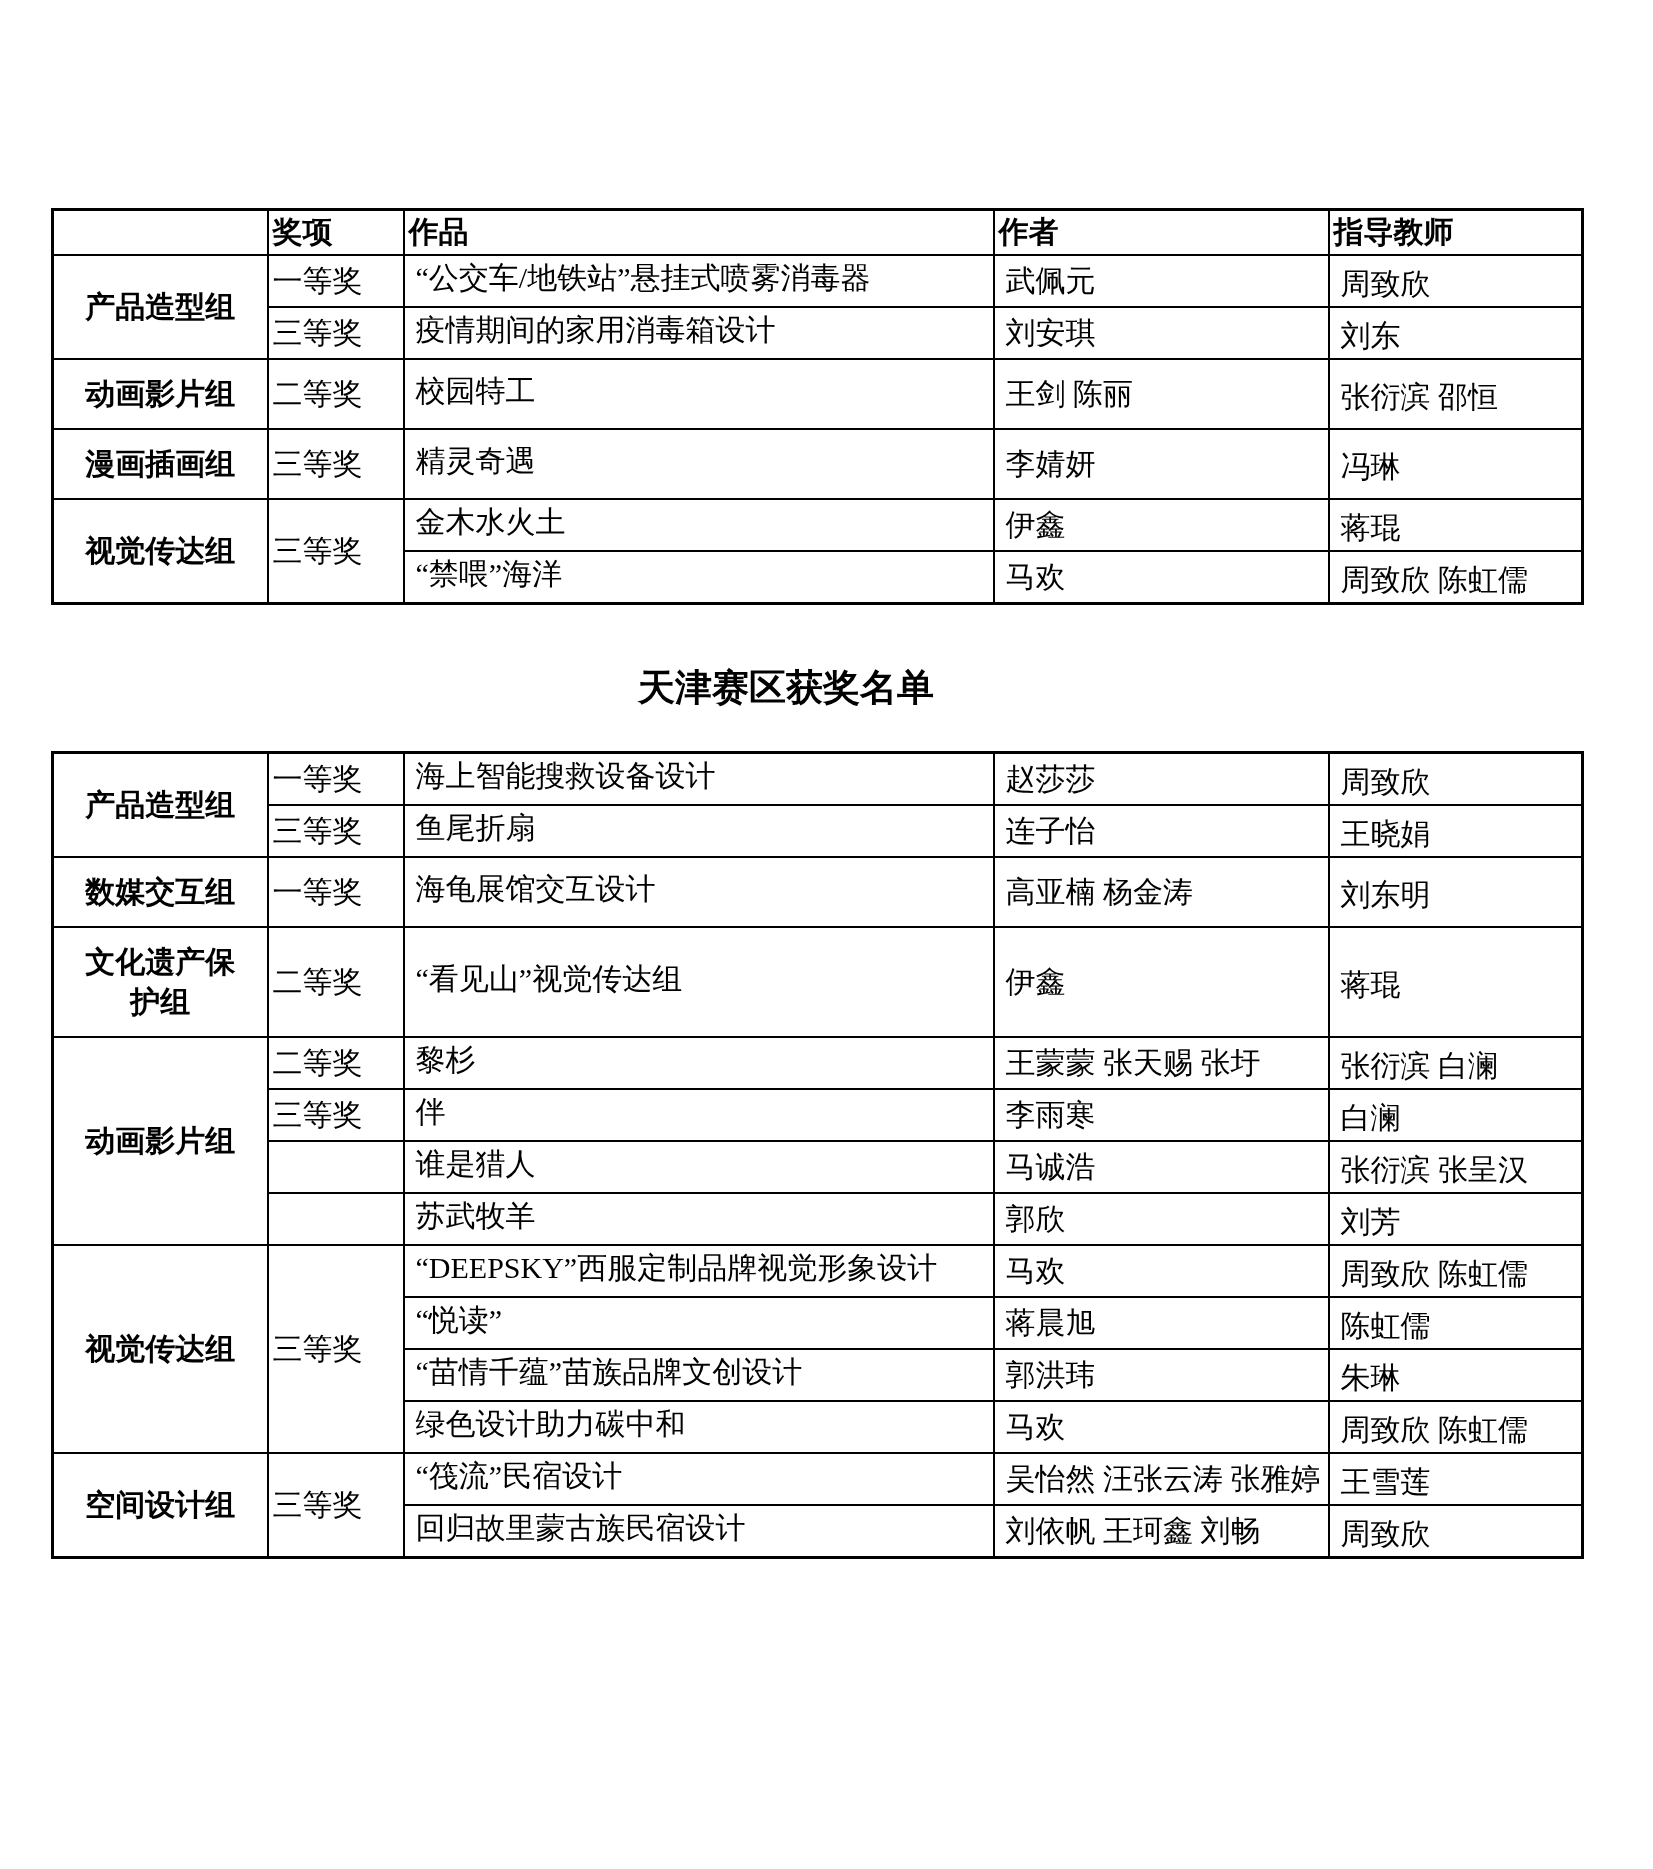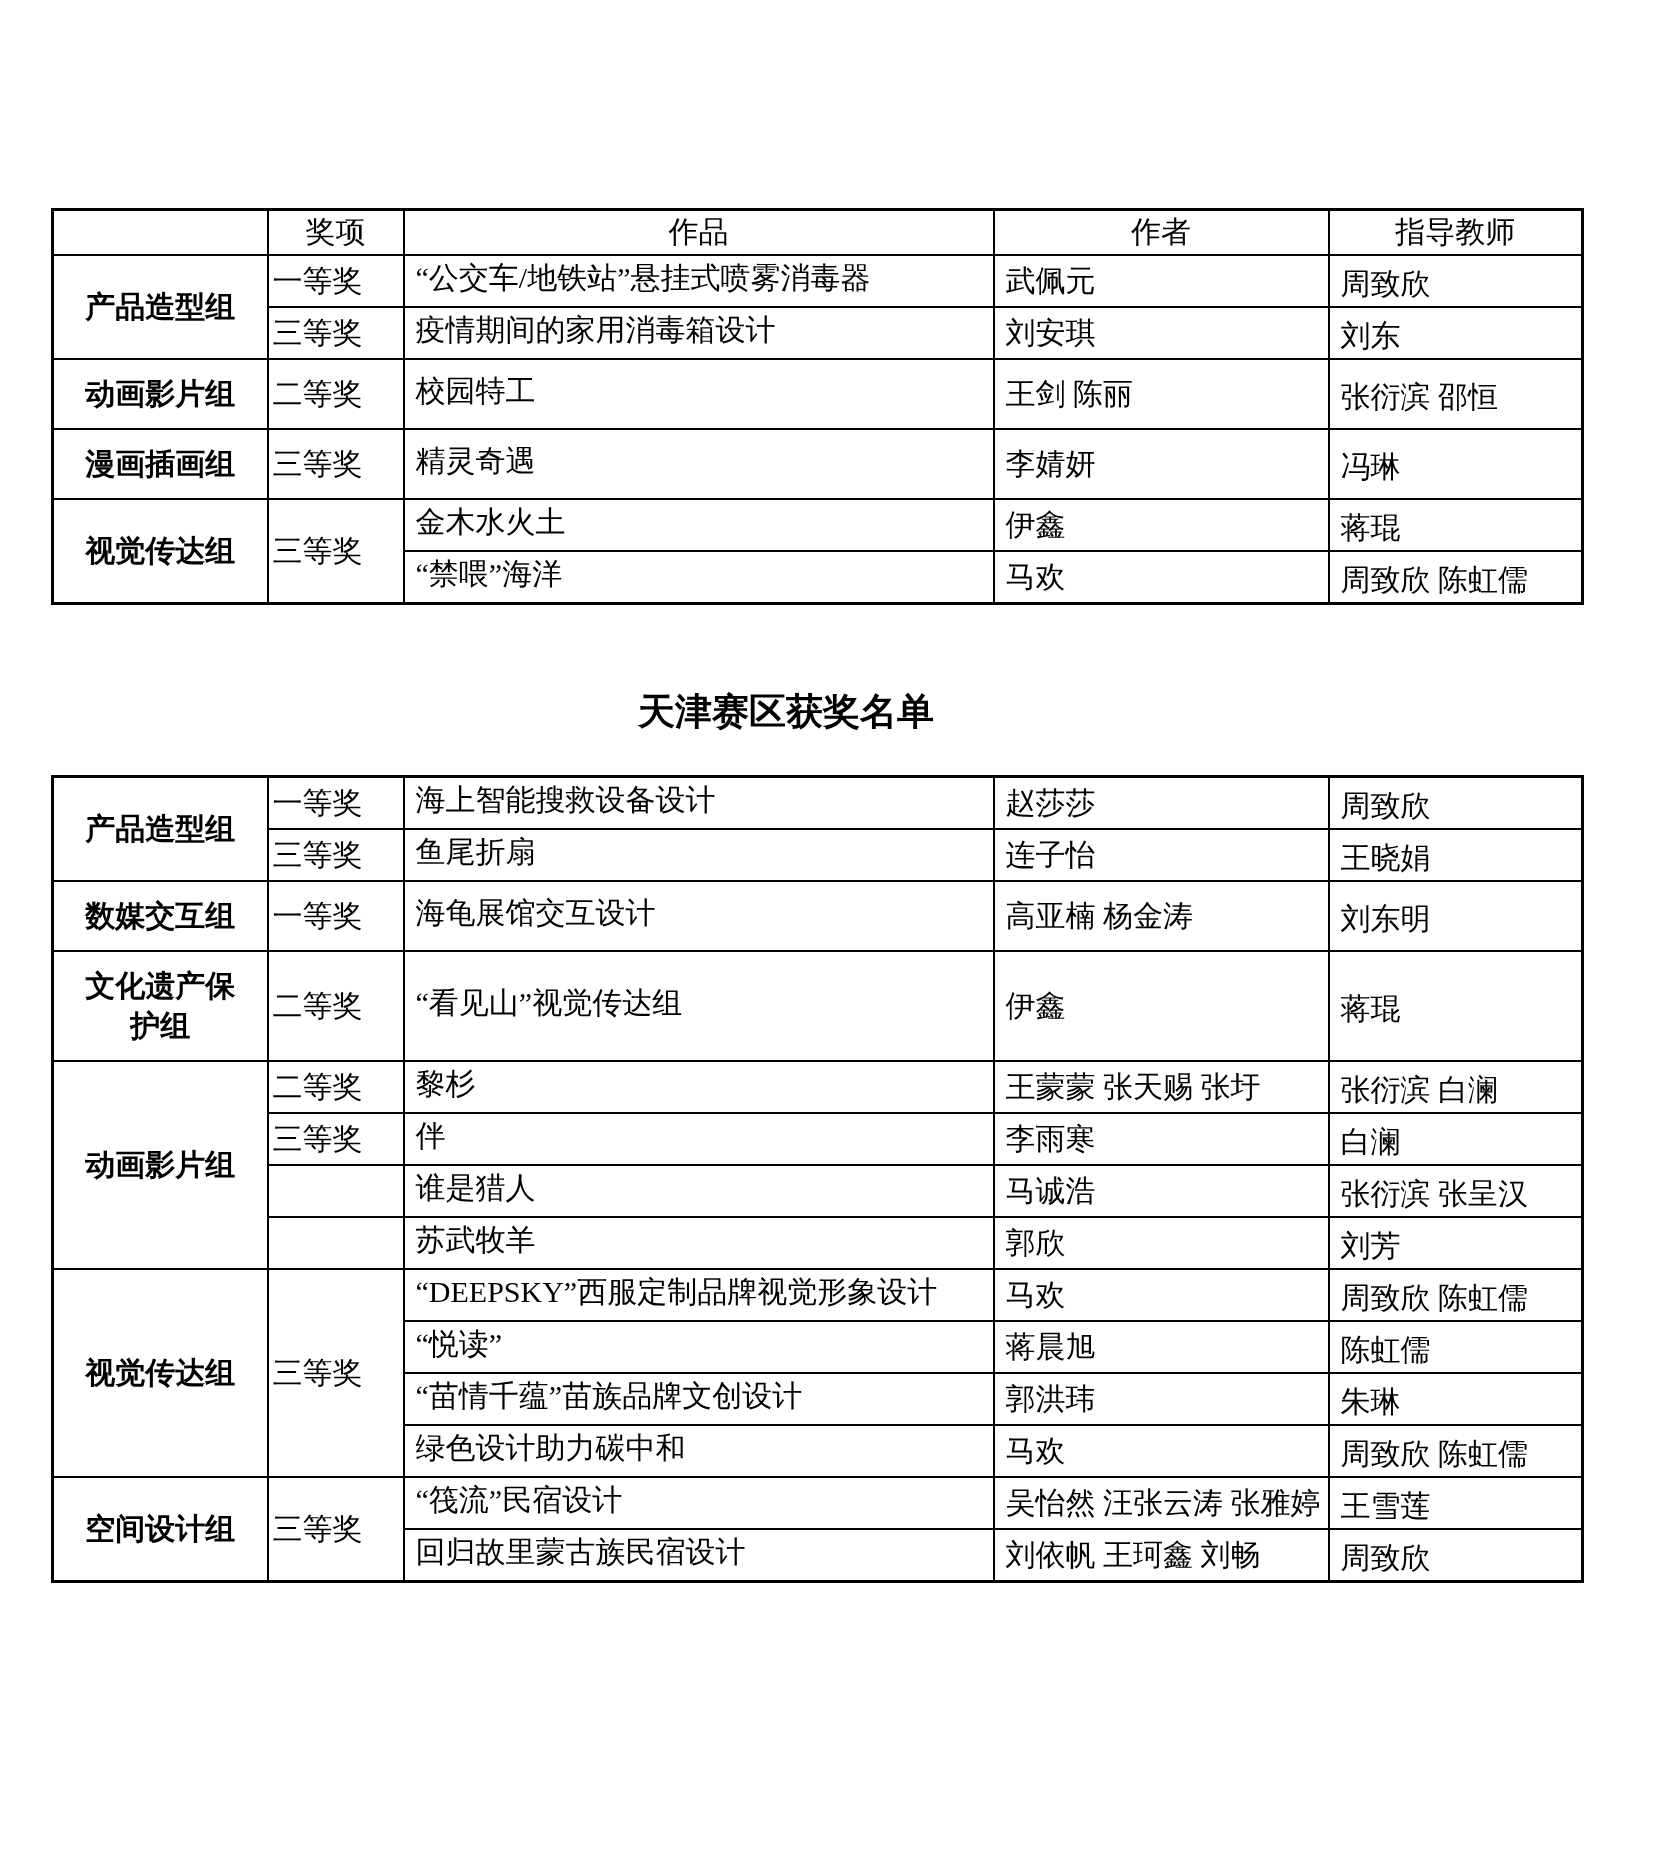--- a/index.html
+++ b/index.html
@@ -12,43 +12,43 @@
   }
   .doc { padding: 208px 0 0 51px; }
   .section-title {
     width: 1470px;
     text-align: center;
     font-size: 37px;
     font-weight: bold;
     line-height: 46px;
   }
   .title-1 { margin-bottom: 38px; }
-  .title-2 { margin-top: 84px; margin-bottom: 40px; }
+  .title-2 { margin-top: 60px; margin-bottom: 40px; }
   table.awards {
     border-collapse: collapse;
     table-layout: fixed;
     width: 1530px;
     border: 3px solid #000;
   }
   .c-group   { width: 215px; }
   .c-award   { width: 136px; }
   .c-work    { width: 590px; }
   .c-author  { width: 335px; }
   .c-teacher { width: 254px; }
   .awards th, .awards td {
     border: 2px solid #000;
     font-size: 30px;
     line-height: 40px;
     vertical-align: middle;
     word-break: break-all;
   }
   .awards th {
     height: 45px;
-    font-weight: normal;
-    text-align: center;
+    font-weight: bold;
+    text-align: left;
     padding: 0 4px;
   }
   .awards td { height: 46px; }
   td.cell-group   { text-align: center; font-weight: bold; padding: 14px 20px; }
   td.cell-award   { padding: 2px 4px; }
   td.cell-work    { text-align: left; padding: 2px 14px 8px 11px; }
   td.cell-author  { text-align: left; padding: 2px 6px 2px 11px; margin-top: 12px; }
   td.cell-teacher { text-align: left; padding: 8px 6px 2px 11px; }
 </style>
 </head>

